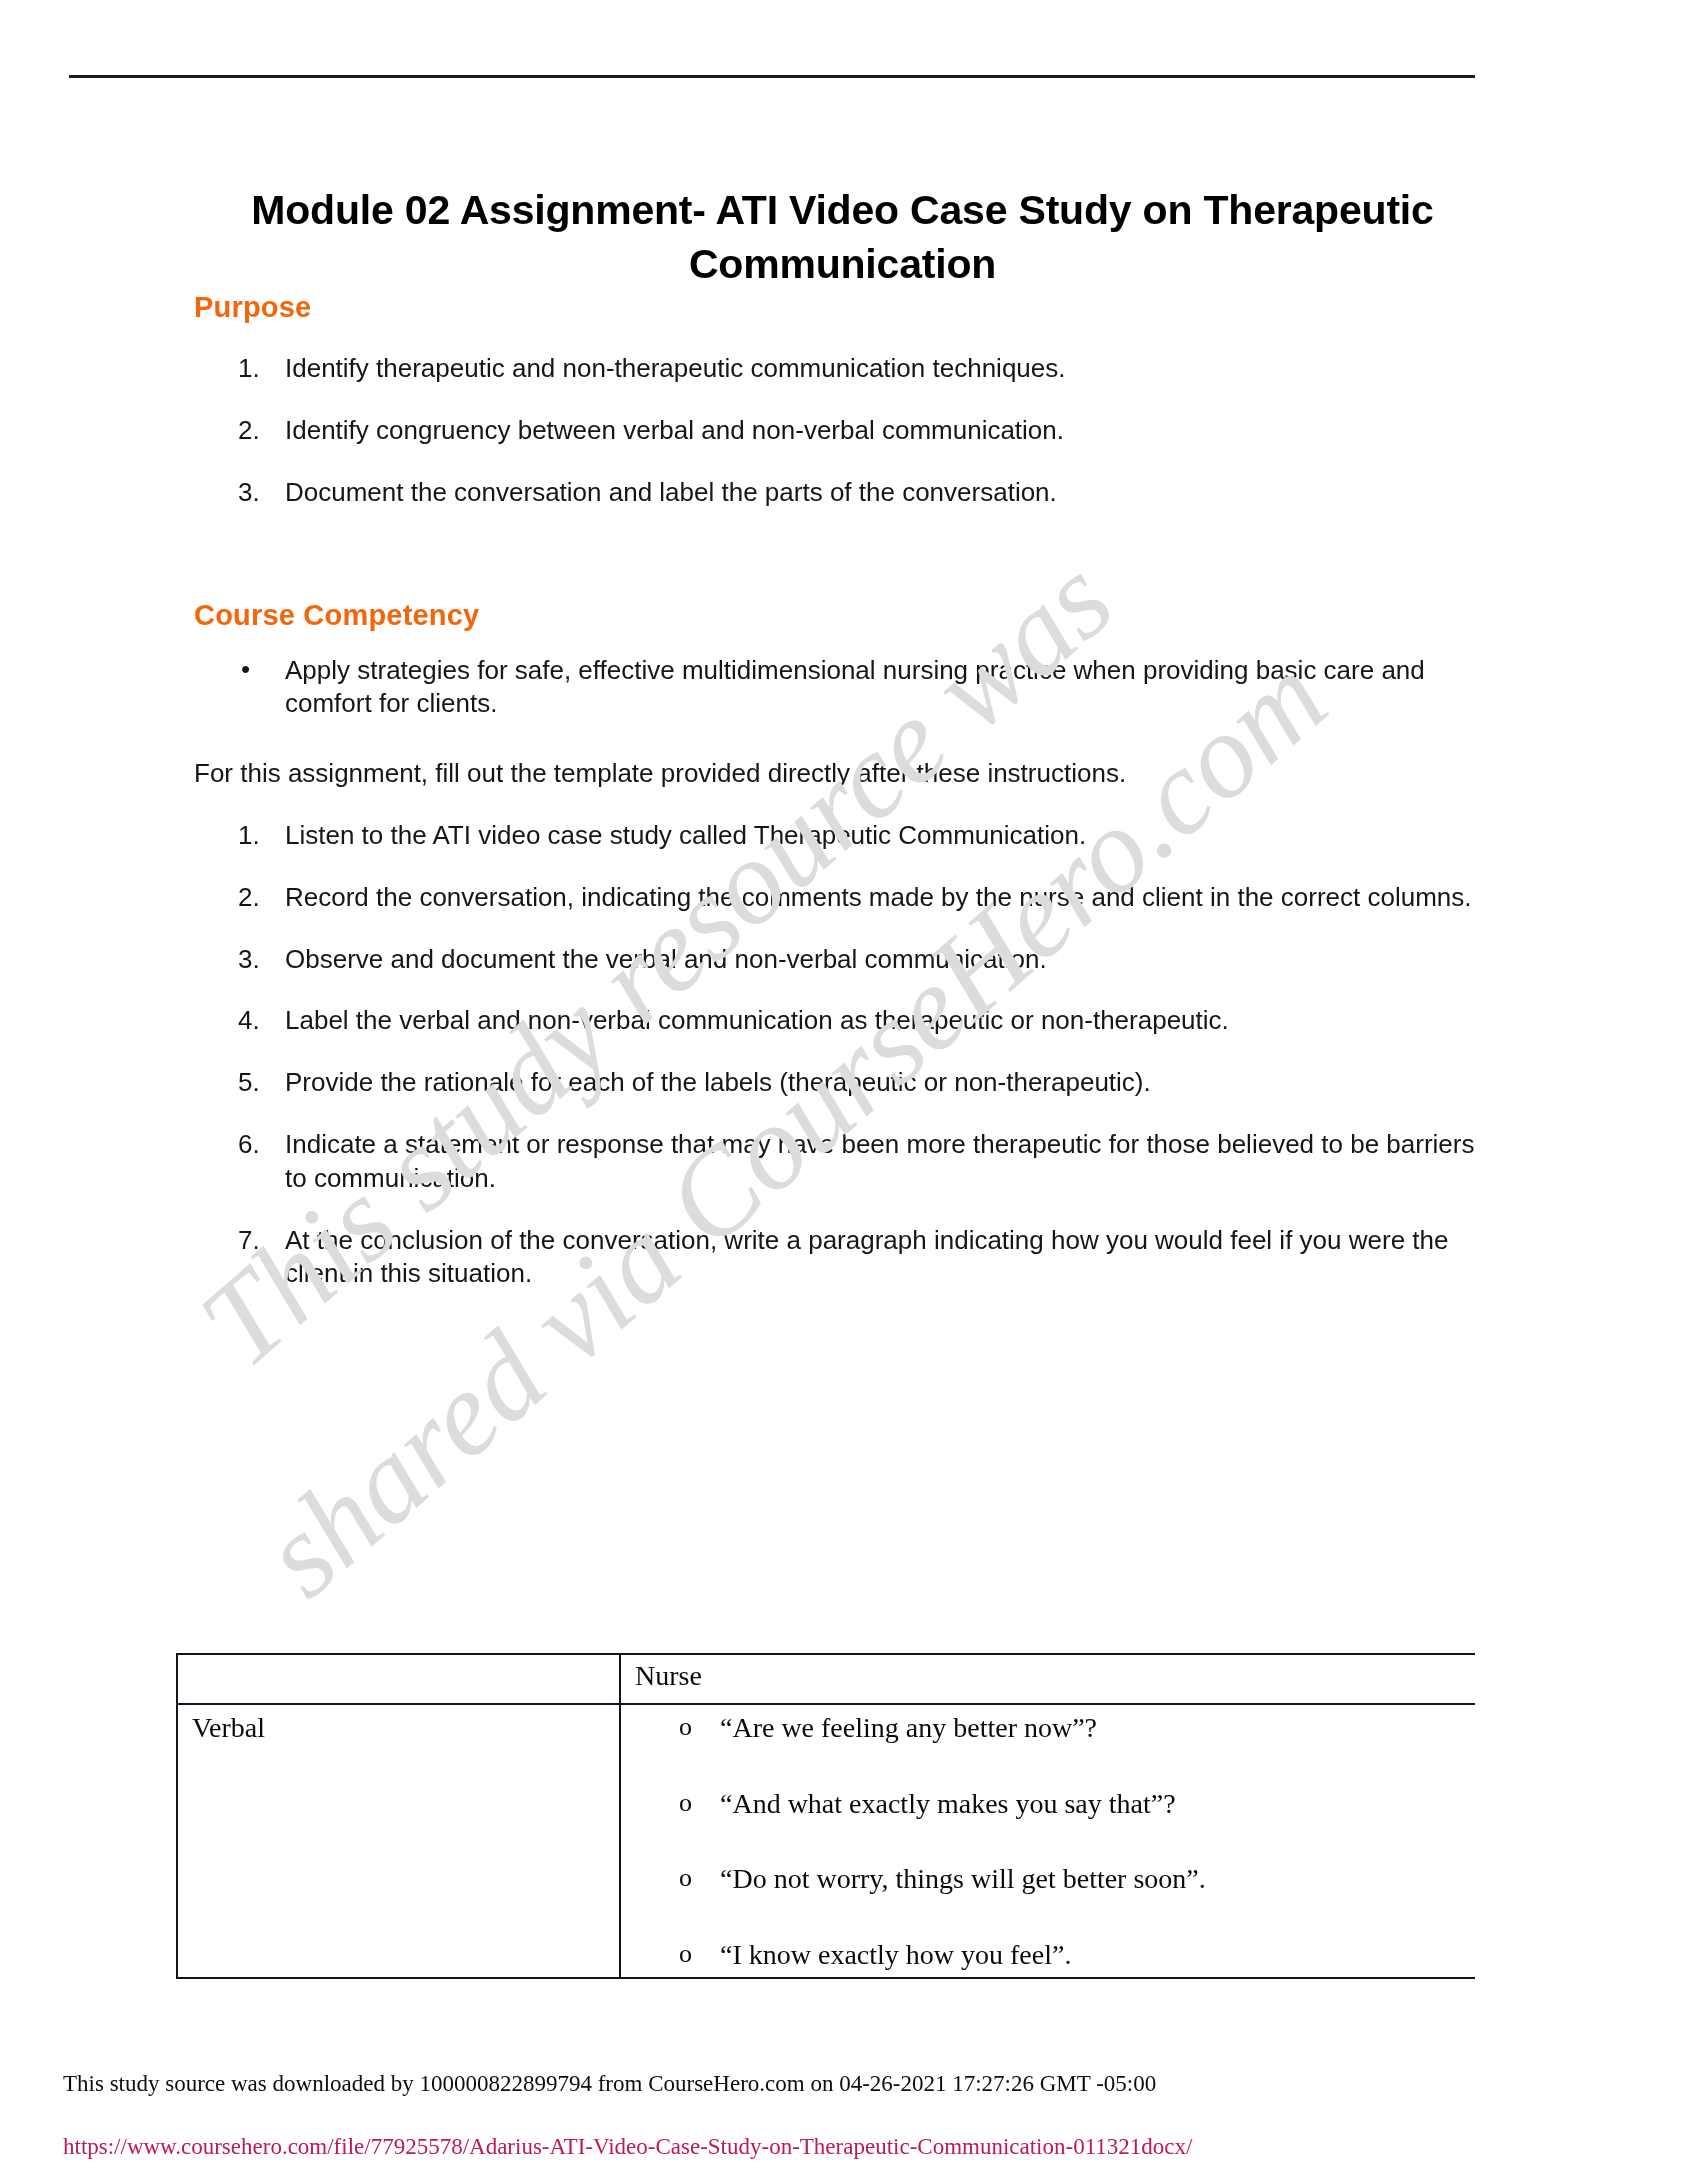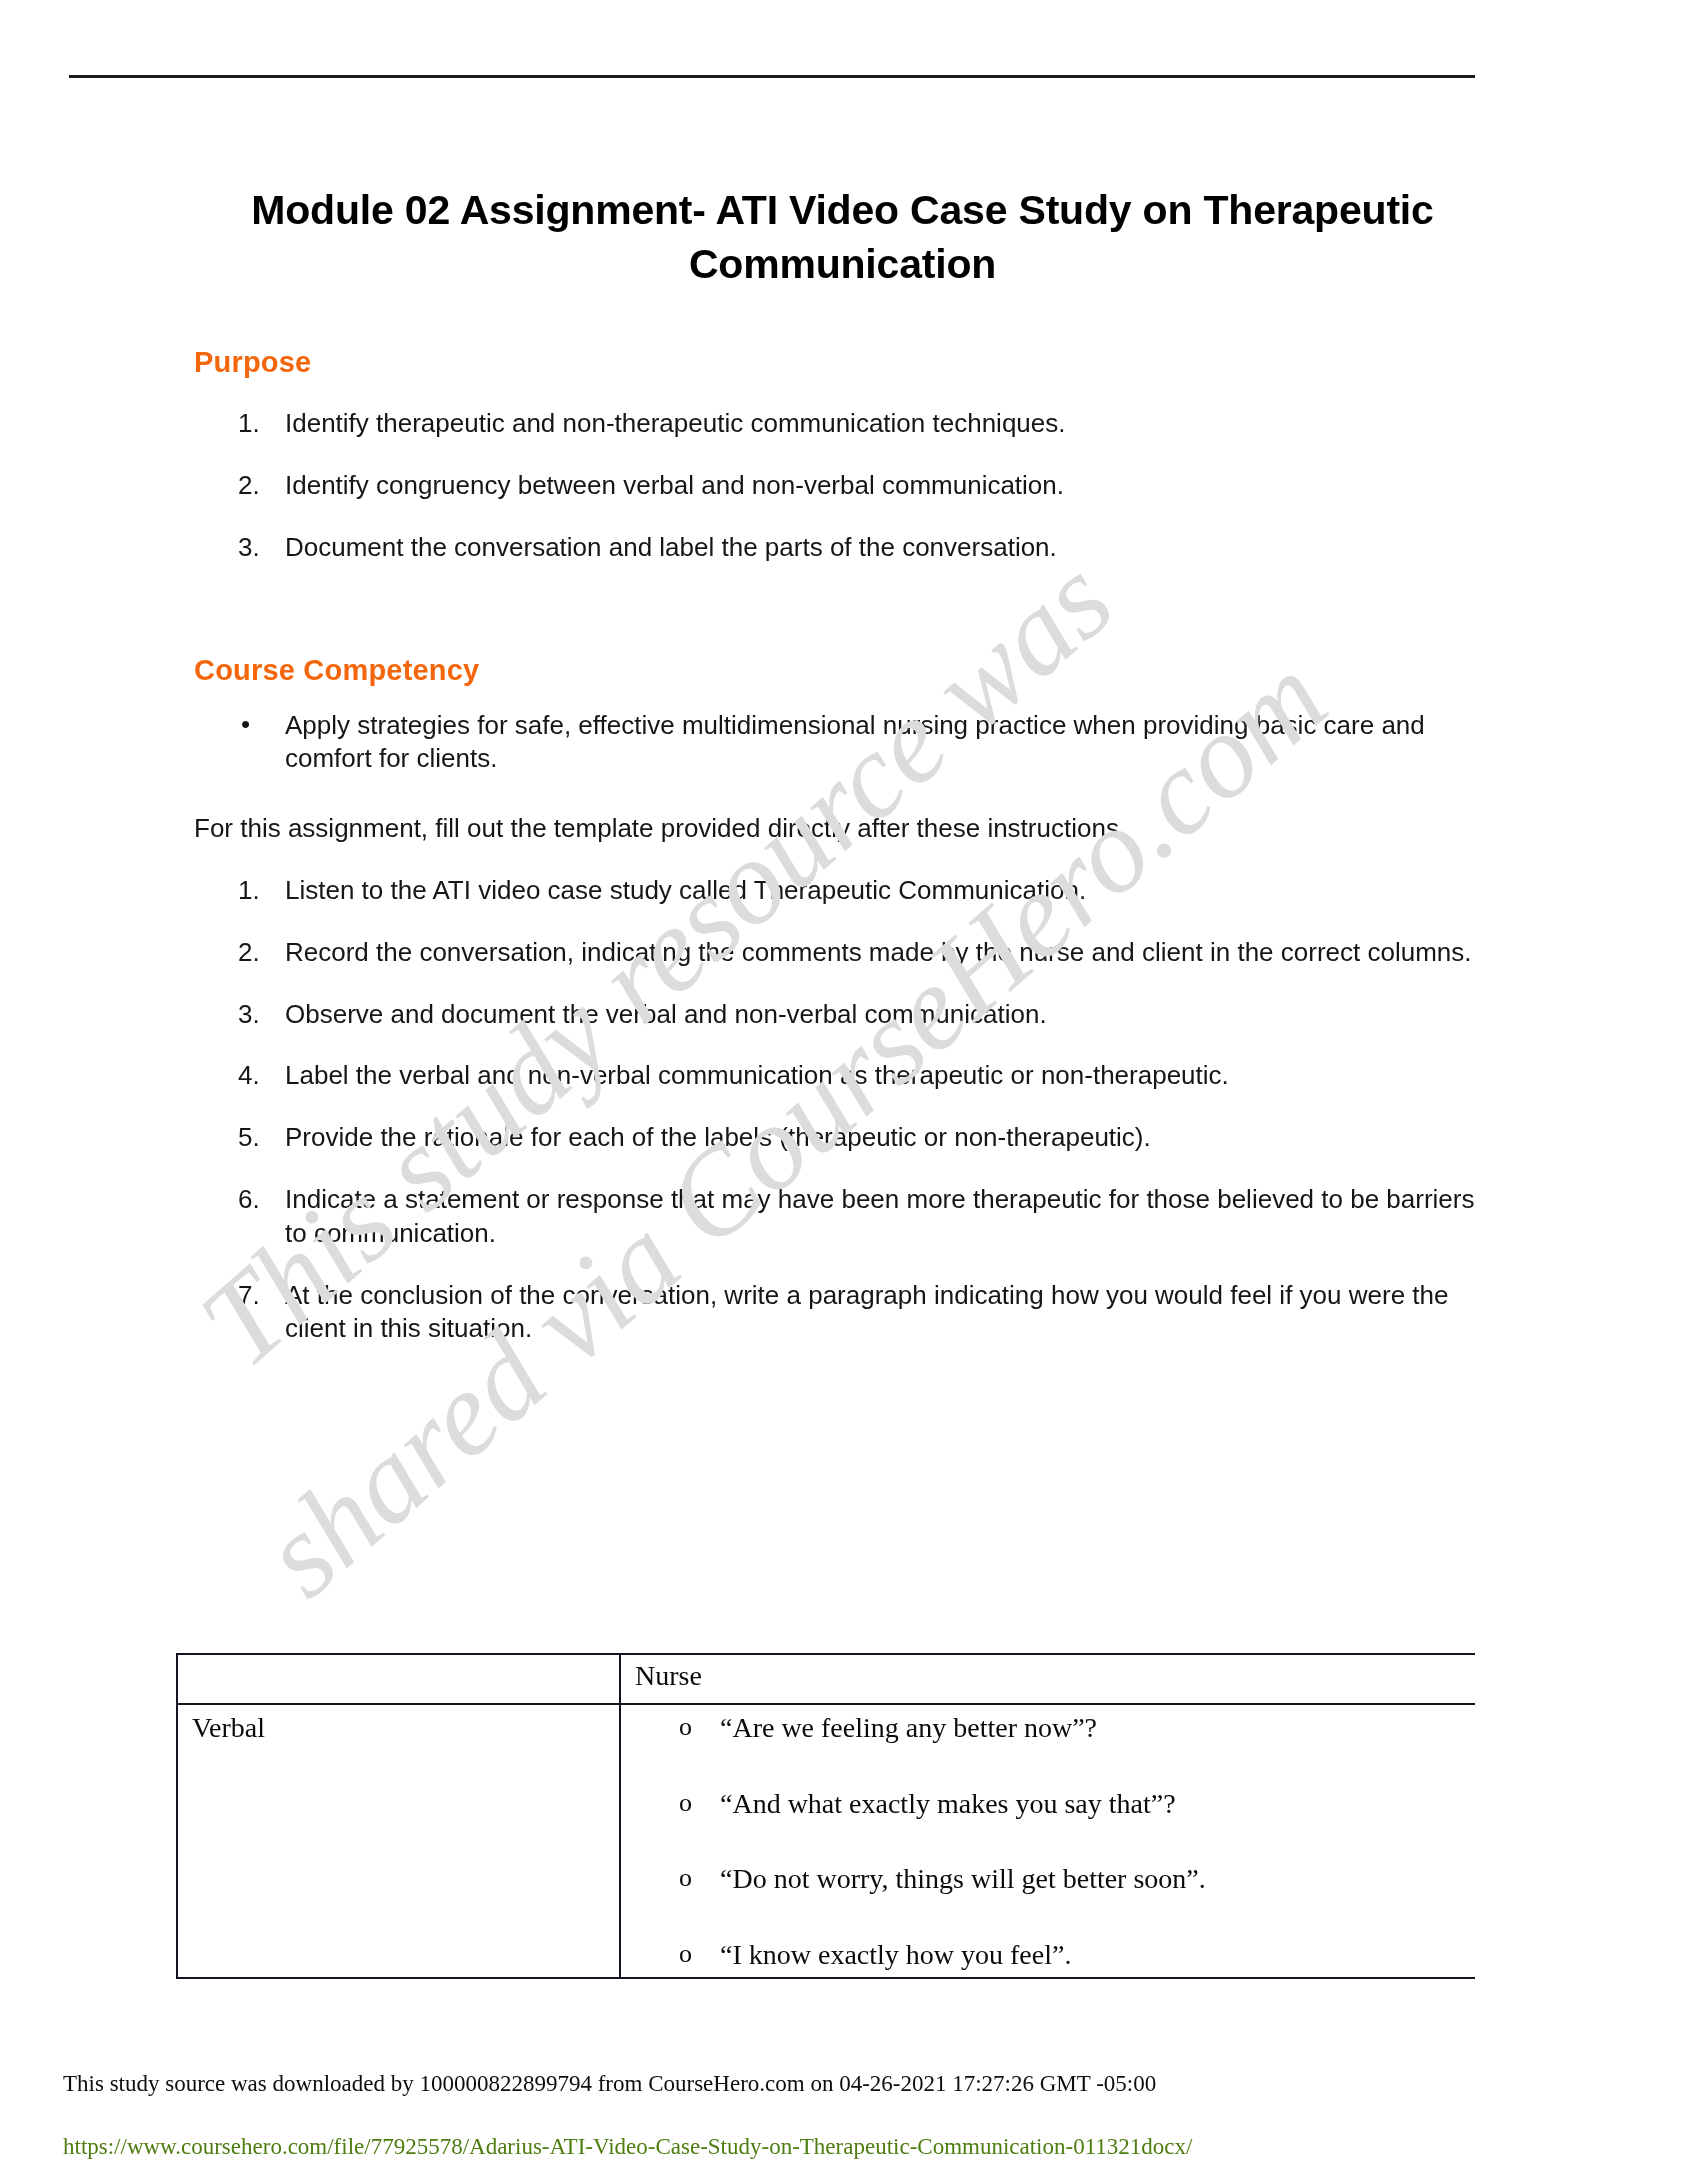--- a/index.html
+++ b/index.html
@@ -56,21 +56,21 @@
   .section-head {
     font-family: "Liberation Sans", sans-serif;
     font-weight: bold;
     font-size: 29px;
     color: #F4660C;
     letter-spacing: 0.2px;
     margin: 0;
     padding: 0;
   }
 
-  .sec-purpose     { margin-top: 55px; }
+  .sec-purpose     { }
   .sec-competency  { margin-top: 89px; }
   .sec-instructions{ margin-top: 91px; }
 
   ol.num-list, ul.bullet-list {
     margin: 0;
     padding: 0;
     list-style: none;
   }
 
   ol.num-list > li {
@@ -204,21 +204,21 @@
     font-size: 23px;
     color: #0d0d0d;
     white-space: nowrap;
   }
   .footer-url {
     position: absolute;
     left: 63px;
     top: 2134px;
     font-family: "Liberation Serif", serif;
     font-size: 23px;
-    color: #4d7c0f;
+    color: #be185d;
     white-space: nowrap;
   }
 </style>
 </head>
 <body>
 
 <div class="page">
 
   <div class="header-rule"></div>
 

